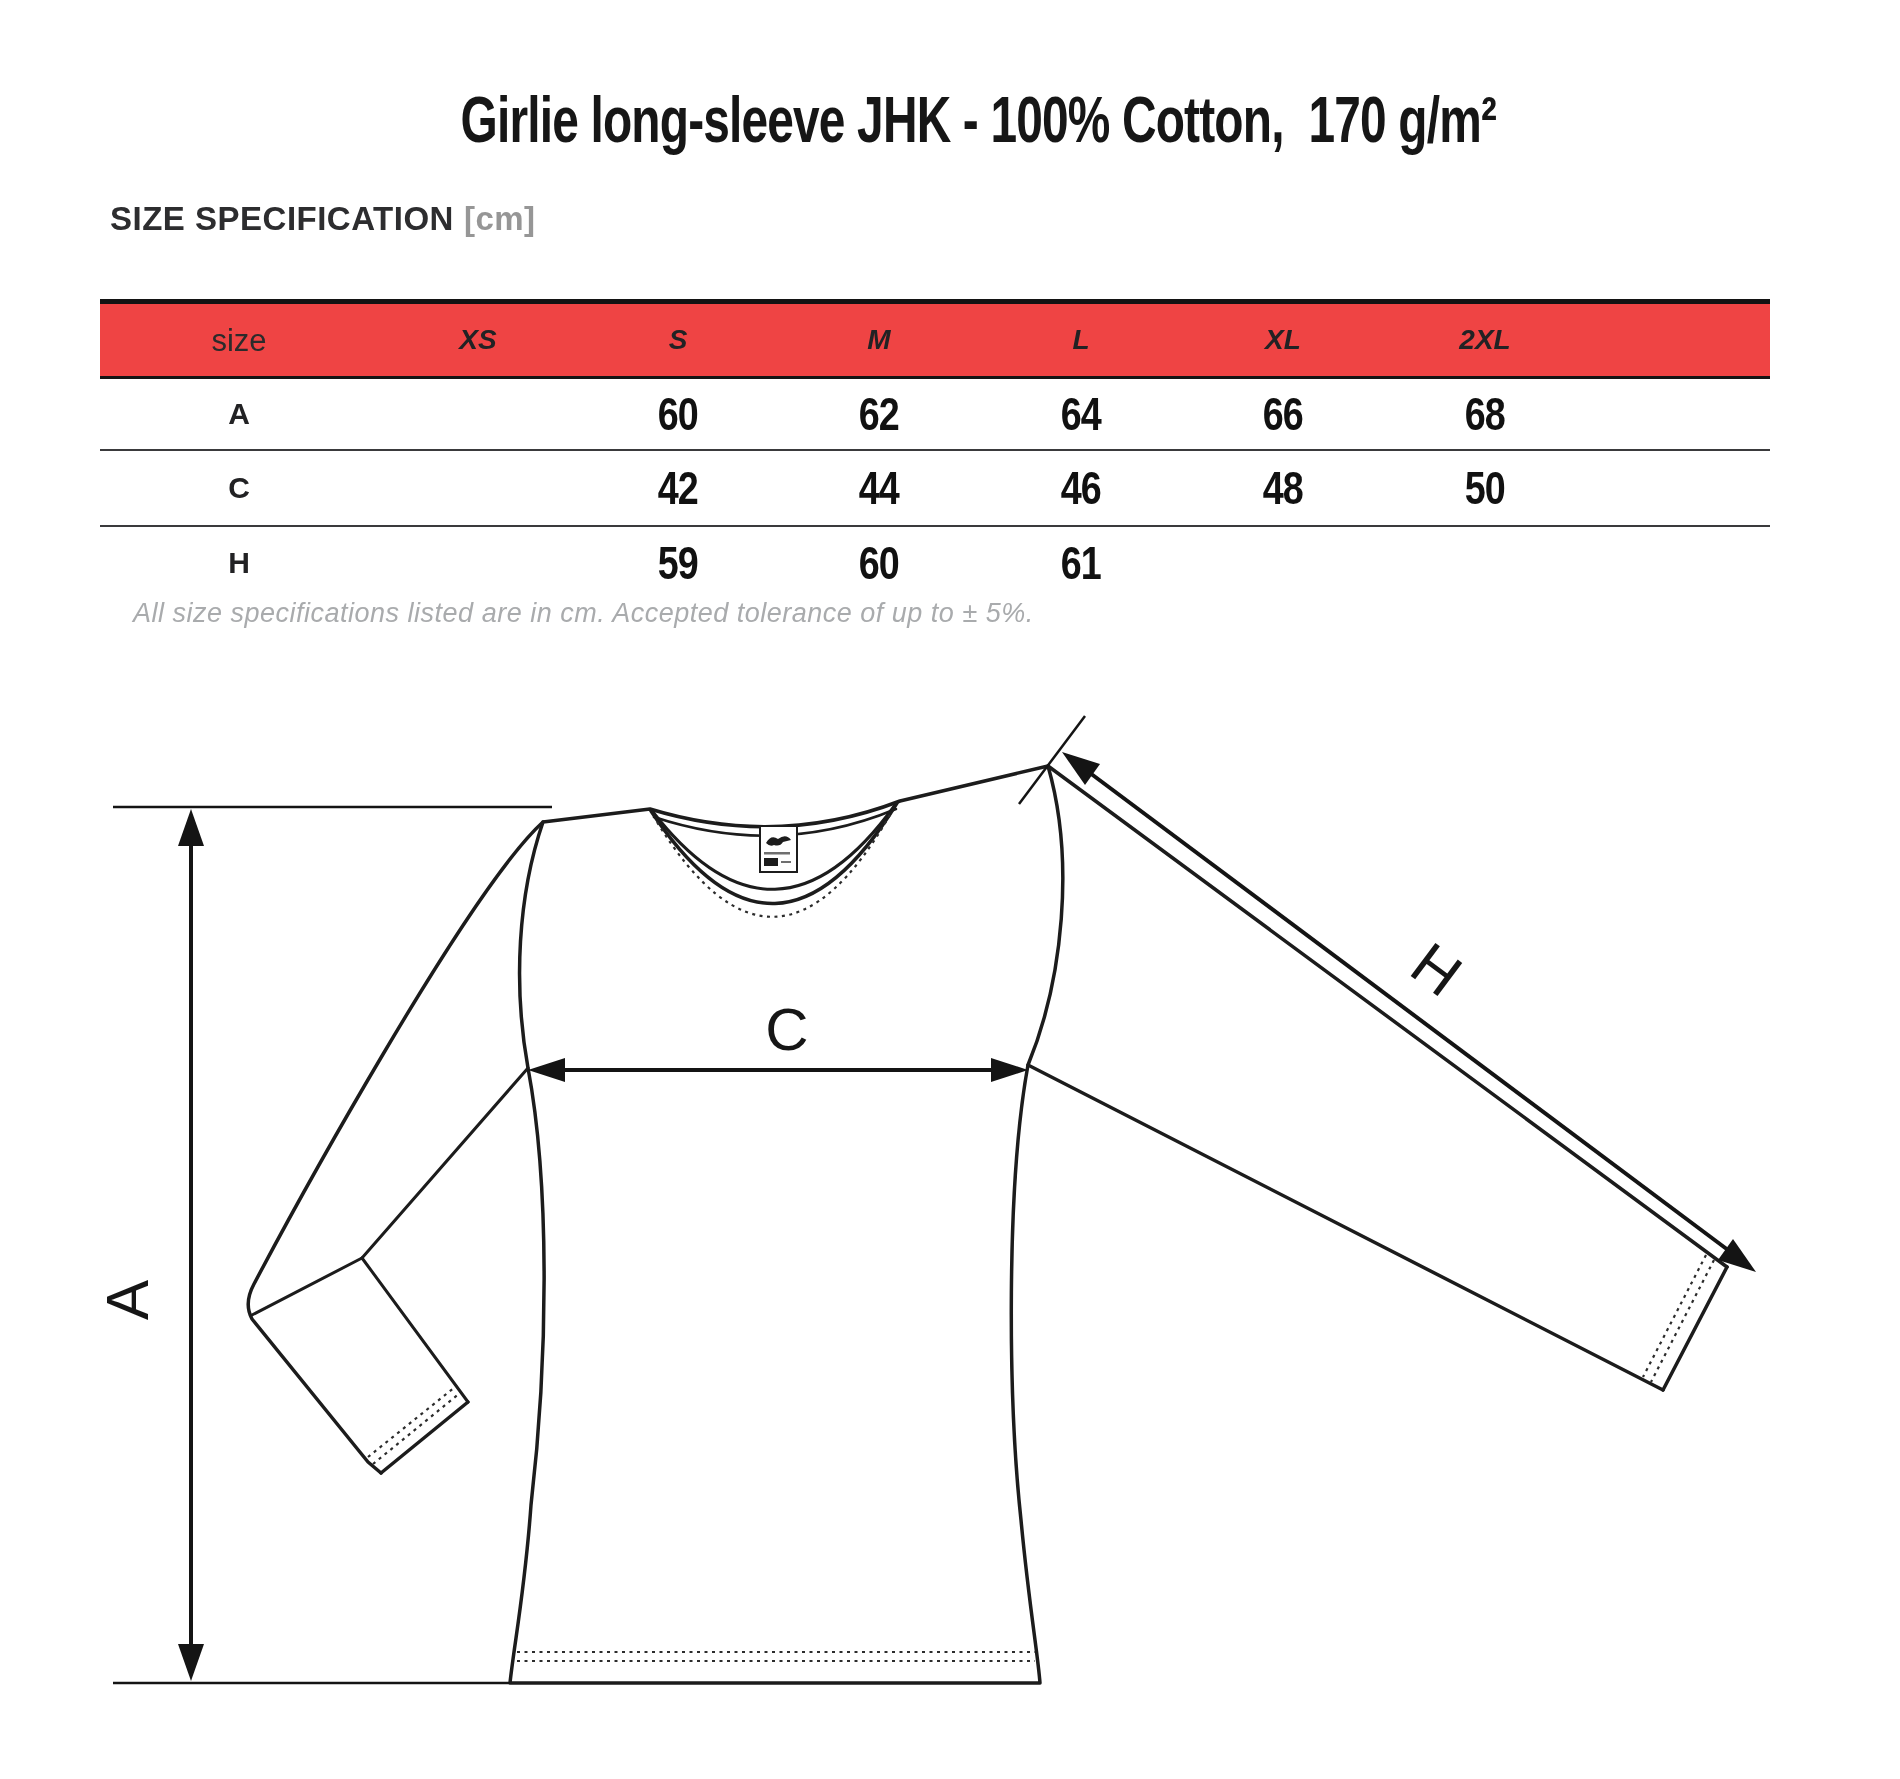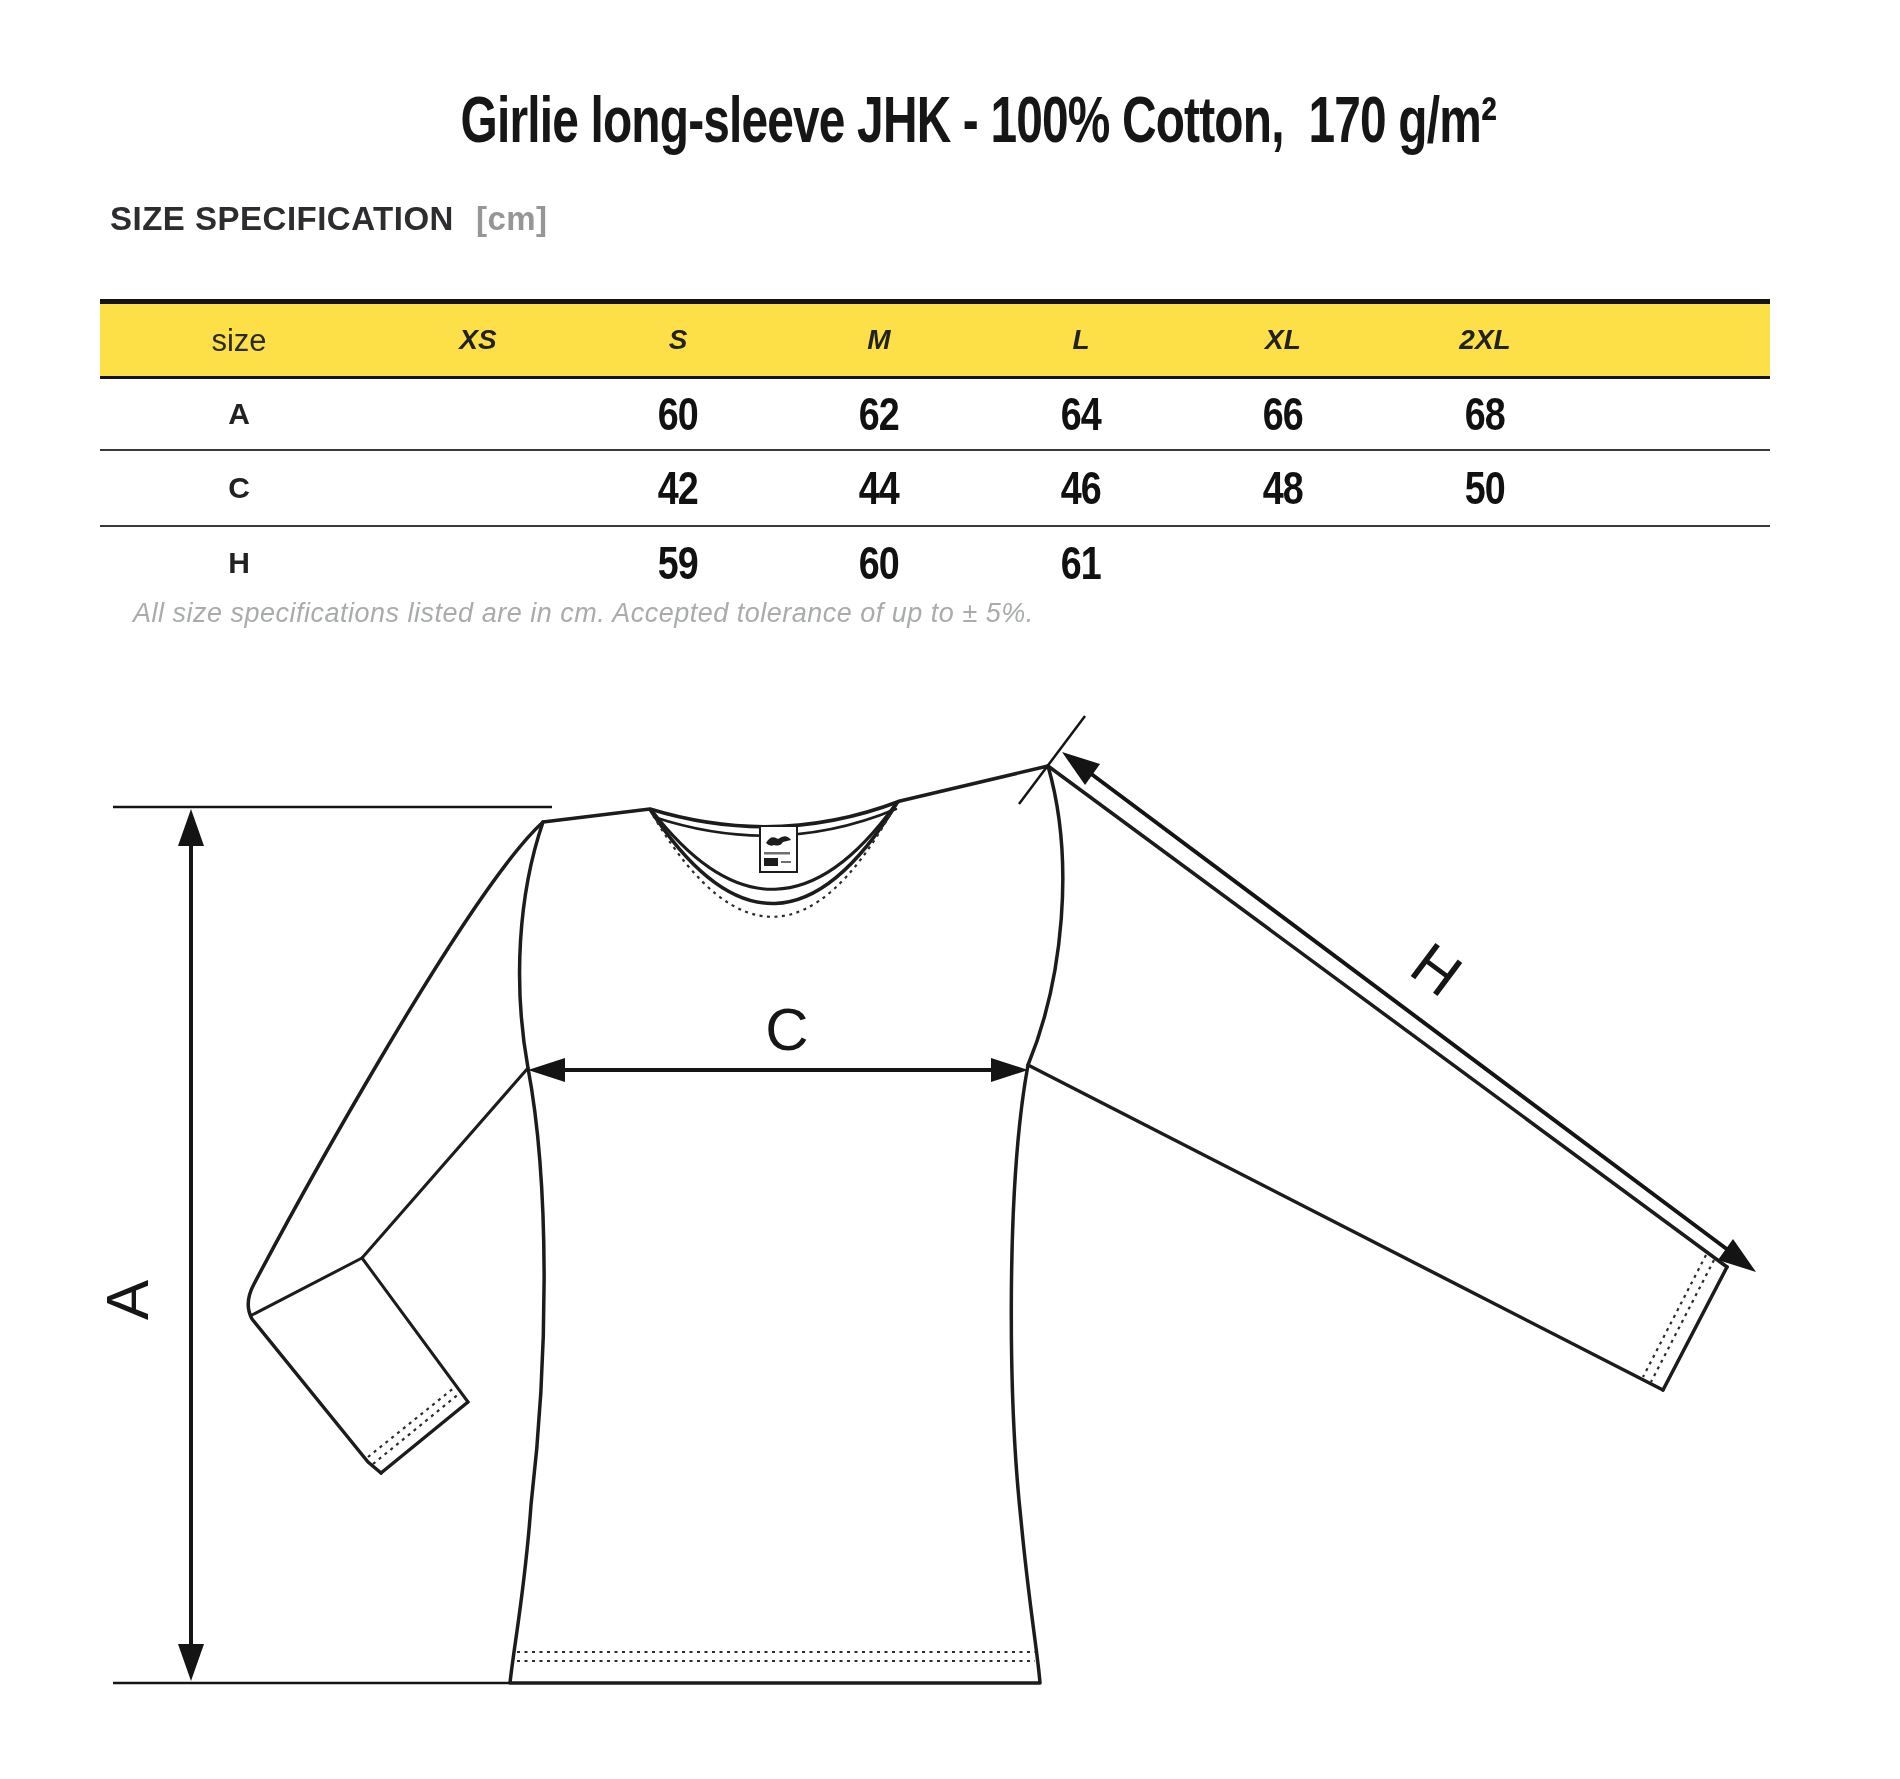--- a/index.html
+++ b/index.html
@@ -3,25 +3,25 @@
 <meta charset="utf-8">
 <style>
   html,body{margin:0;padding:0;background:#ffffff;}
   body{width:1900px;height:1779px;position:relative;font-family:"Liberation Sans",sans-serif;color:#1b1b1b;overflow:hidden;}
 
   .title-wrap{position:absolute;top:86px;left:0;width:100%;text-align:center;padding-left:28px;}
   .title{display:inline-block;font-size:57px;font-weight:700;letter-spacing:-1px;white-space:pre;
          transform:scale(0.84,1.14);transform-origin:center;color:#161616;}
 
   .section-heading{position:absolute;left:110px;top:200px;font-size:33px;font-weight:700;letter-spacing:0.5px;color:#2d2d2f;}
-  .section-unit{color:#969696;margin-left:22px;}
+  .section-unit{color:#969696;margin-left:10px;}
 
   .spec-table{position:absolute;left:100px;top:299px;width:1670px;border-top:5px solid #131313;}
   .t-grid{display:grid;grid-template-columns:278px 200px 200px 202px 202px 202px 202px 1fr;align-items:center;}
-  .t-head{height:72px;background:#fde047;border-bottom:3px solid #141414;}
+  .t-head{height:72px;background:#ef4444;border-bottom:3px solid #141414;}
   .t-row{background:#ffffff;}
   .row-a{height:70px;}
   .row-c{height:74px;border-top:2px solid #3a3a3c;}
   .row-h{height:72px;border-top:2px solid #3a3a3c;}
   .cell{text-align:center;line-height:1;}
   .size-word{font-size:31px;font-weight:400;color:#2b2b2b;}
   .size-col{font-size:28px;font-weight:700;color:#222224;font-style:italic;}
   .row-label{font-size:30px;font-weight:700;color:#222224;}
   .num{display:inline-block;font-size:41px;font-weight:700;color:#111111;letter-spacing:-1px;
        transform:scale(0.92,1.12);transform-origin:center;}

